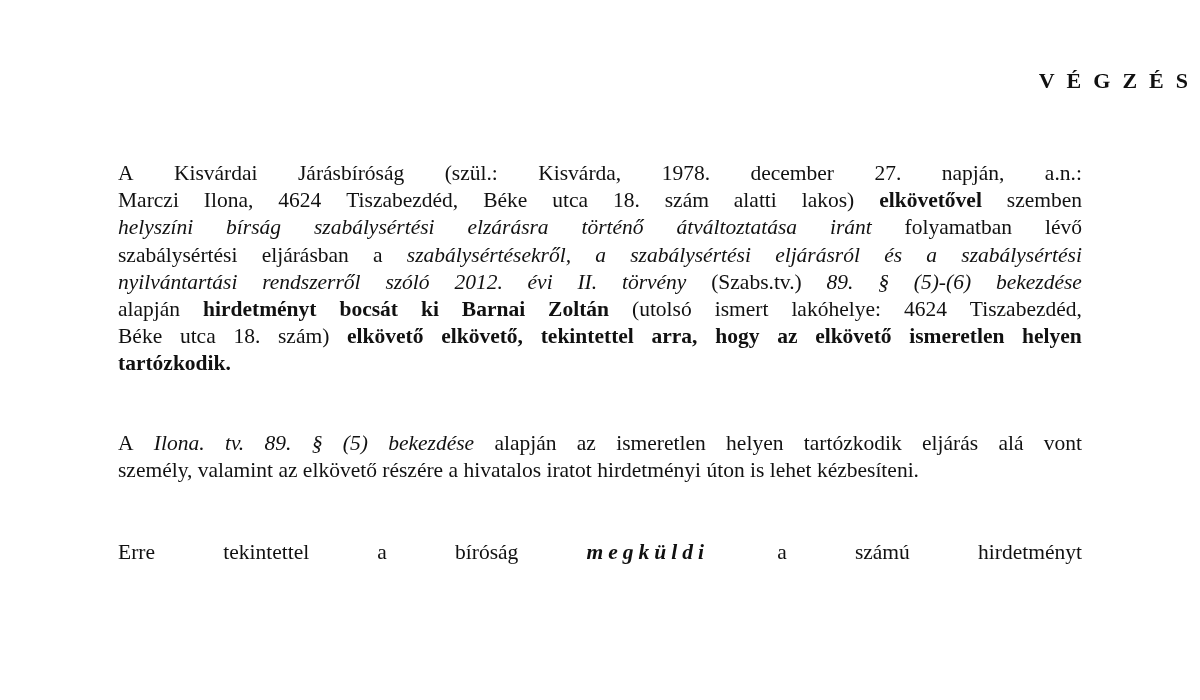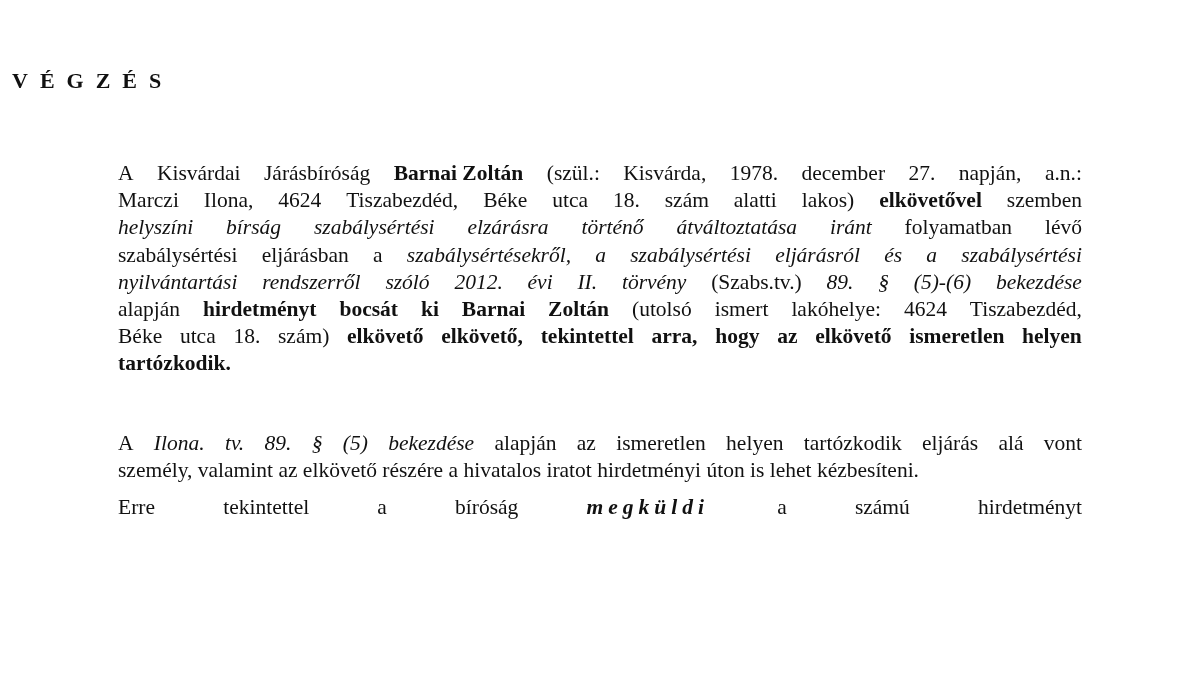--- a/index.html
+++ b/index.html
@@ -13,21 +13,21 @@
     position: relative;
     overflow: hidden;
     font-family: "Liberation Serif", "DejaVu Serif", serif;
     color: #111111;
   }
   .title {
     position: absolute;
     top: 68px;
     left: 0;
     width: 1200px;
-    text-align: left;
+    text-align: right;
     font-weight: bold;
     font-size: 22px;
     letter-spacing: 12px;
     padding-left: 12px;
     box-sizing: border-box;
   }
   .doc {
     position: absolute;
     left: 118px;
     width: 964px;
@@ -53,34 +53,33 @@
   .line-wrap {
     display: flex;
     justify-content: space-between;
     width: 100%;
   }
   .b { font-weight: bold; }
   .i { font-style: italic; }
   .sp { letter-spacing: 5px; }
   #p1 { top: 160px; }
   #p2 { top: 430px; }
-  #p3 { top: 494px; }
+  #p3 { top: 539px; }
 </style>
 </head>
 <body>
 
 <div class="title">VÉGZÉS</div>
 
 <div class="doc">
   <div class="para" id="p1">
       <div class="line line-wrap">
         <span>A</span>
         <span>Kisvárdai</span>
         <span>Járásbíróság</span>
-        <span class="b">Barnai Zoltán</span>
         <span>(szül.:</span>
         <span>Kisvárda,</span>
         <span>1978.</span>
         <span>december</span>
         <span>27.</span>
         <span>napján,</span>
         <span>a.n.:</span>
       </div>
       <div class="line line-wrap">
         <span>Marczi</span>

